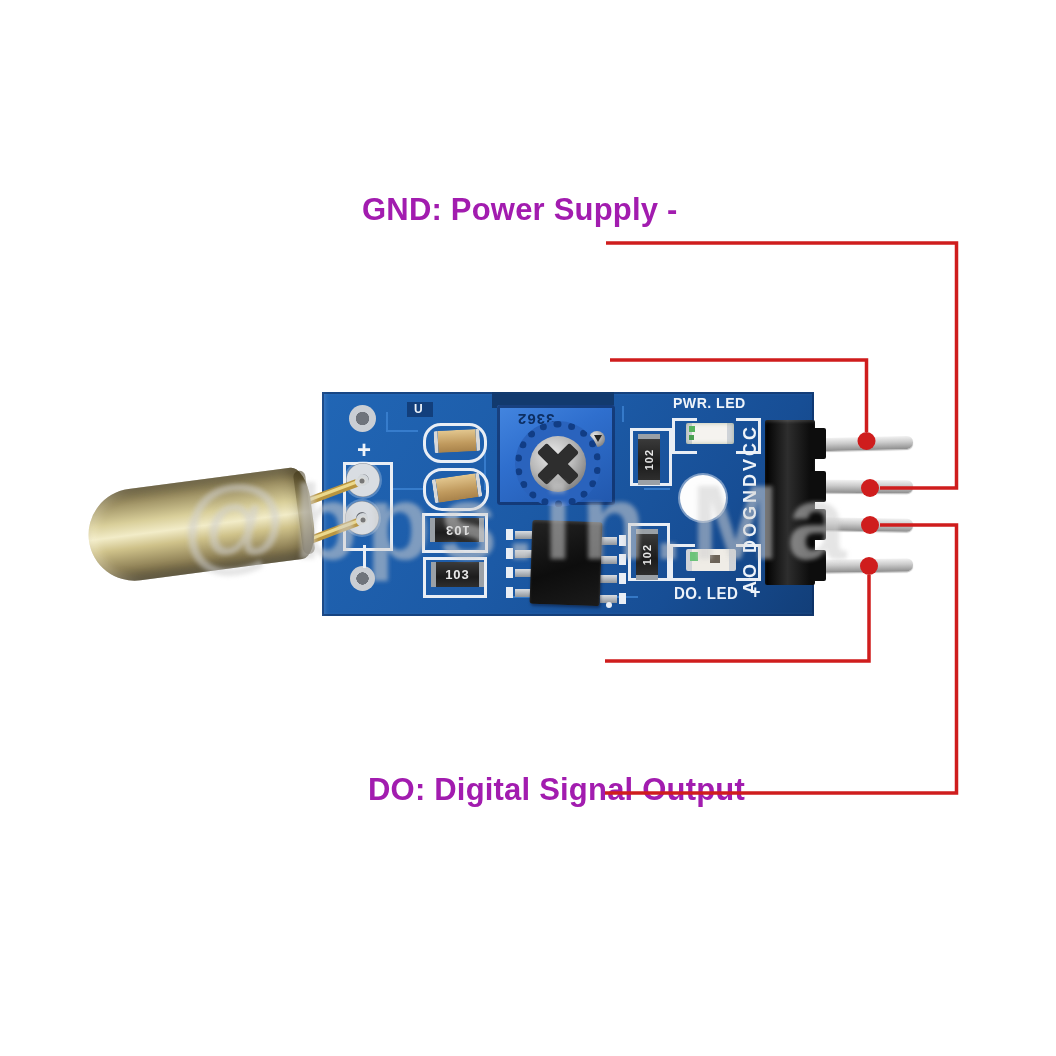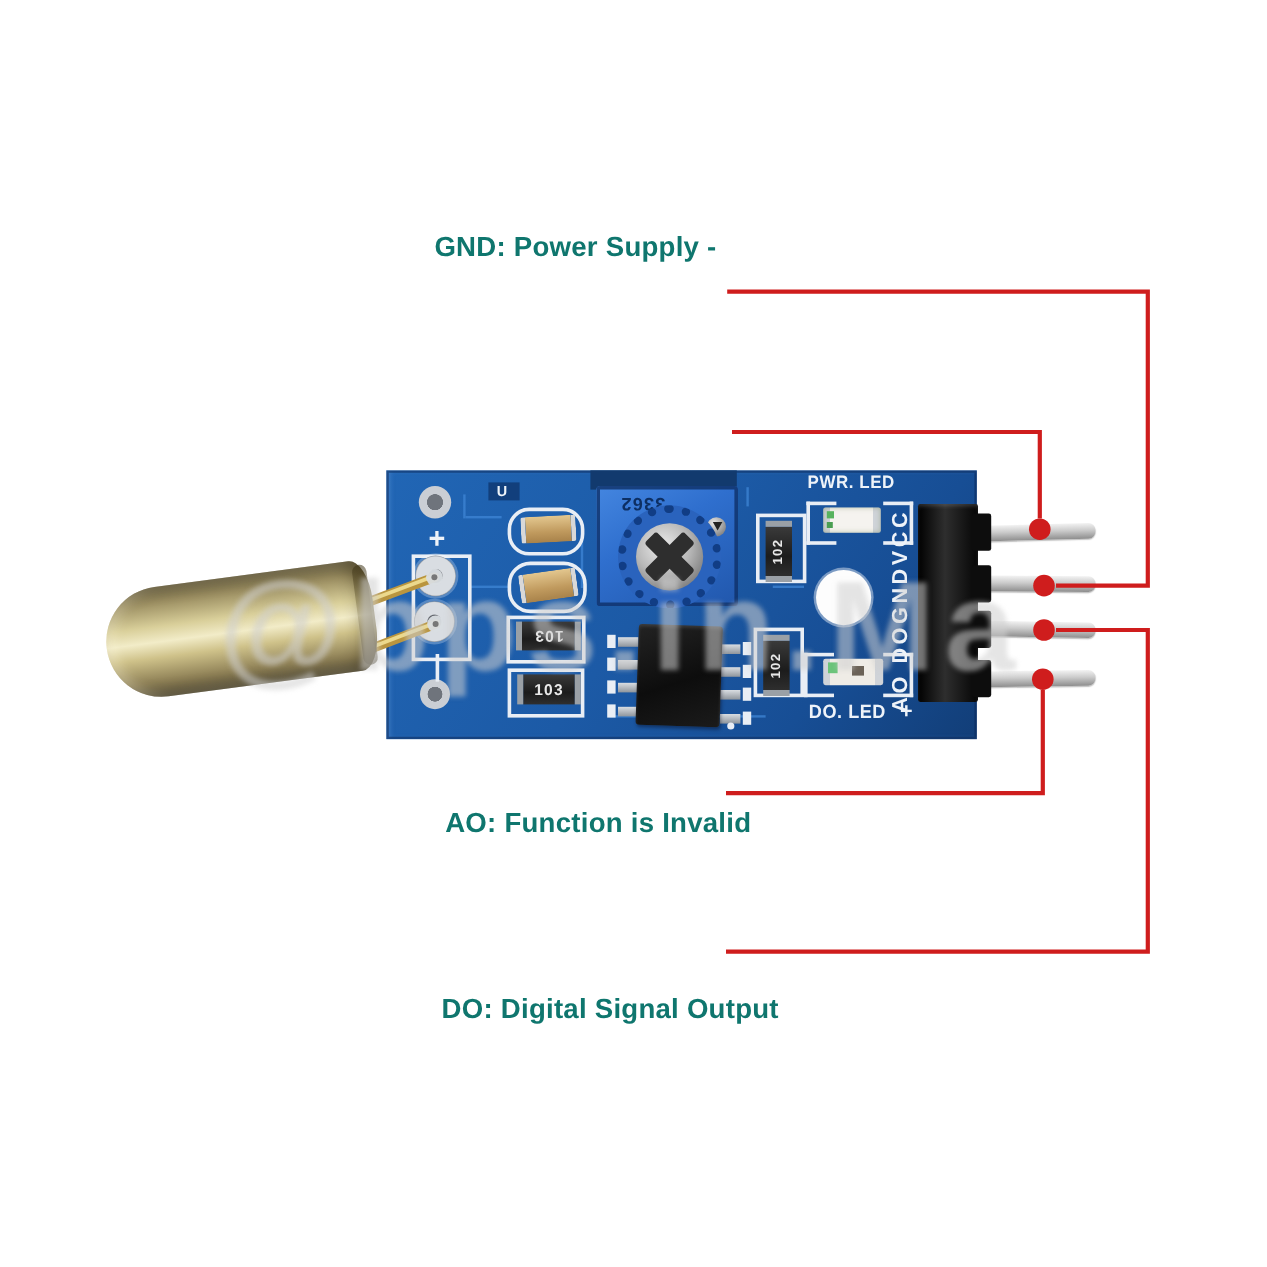--- a/index.html
+++ b/index.html
@@ -1,19 +1,19 @@
 <!DOCTYPE html>
 <html><head>
 <meta charset="utf-8">
 <style>
   html,body{margin:0;padding:0;background:#fff;}
   #canvas{position:relative;width:1056px;height:1056px;background:#ffffff;overflow:hidden;
           font-family:"Liberation Sans", sans-serif;}
   .abs{position:absolute;}
-  .red-label{position:absolute;color:#0f766e;font-weight:bold;font-size:23px;
+  .red-label{position:absolute;color:#a21caf;font-weight:bold;font-size:31px;
              letter-spacing:0.2px;white-space:nowrap;}
   
   #board{position:absolute;left:322px;top:392px;width:492px;height:224px;
          background:linear-gradient(125deg,#2166b5 0%,#1c5aa6 45%,#174e95 75%,#123e78 100%);
          box-shadow:inset 0 0 0 2px rgba(10,40,90,.55), inset 3px 0 4px rgba(120,170,230,.35);}
   .silk{color:#eef3f9;font-weight:bold;}
   .outline{position:absolute;border:3px solid #e9eef5;background:transparent;}
   .trace{position:absolute;background:#3f86d6;opacity:.75;}
   .hole{position:absolute;border-radius:50%;
         background:radial-gradient(circle,#6f747c 0 34%,#caced4 36% 78%,#8a8f97 80% 100%);}
@@ -192,22 +192,21 @@
     <circle cx="363" cy="520" r="2.5" fill="#777"></circle>
   </svg>
 
   <div id="cylinder">
     <div class="rim"></div>
   </div>
 
   <div id="watermark">@bps.in.Ma</div>
 
   <div class="red-label" style="left:362px;top:192px;">GND: Power Supply -</div>
-  <div class="red-label" style="left:371px;top:672px;">AO: Function is Invalid</div>
-  <div class="red-label" style="left:368px;top:827px;">DO: Digital Signal Output</div>
+  <div class="red-label" style="left:368px;top:772px;">DO: Digital Signal Output</div>
 
   <svg class="abs" style="left:0;top:0;" width="1056" height="1056">
     <path d="M 606 243 H 956.5 V 488 H 880" fill="none" stroke="#cf1d1d" stroke-width="3.5"></path>
     <path d="M 610 360 H 866.5 V 432" fill="none" stroke="#cf1d1d" stroke-width="3.5"></path>
     <path d="M 605 661 H 869 V 575" fill="none" stroke="#cf1d1d" stroke-width="3.5"></path>
     <path d="M 605 793 H 956.5 V 525 H 880" fill="none" stroke="#cf1d1d" stroke-width="3.5"></path>
     <circle cx="866.5" cy="441" r="9" fill="#cf1d1d"></circle>
     <circle cx="870" cy="488" r="9" fill="#cf1d1d"></circle>
     <circle cx="870" cy="525" r="9" fill="#cf1d1d"></circle>
     <circle cx="869" cy="566" r="9" fill="#cf1d1d"></circle>

